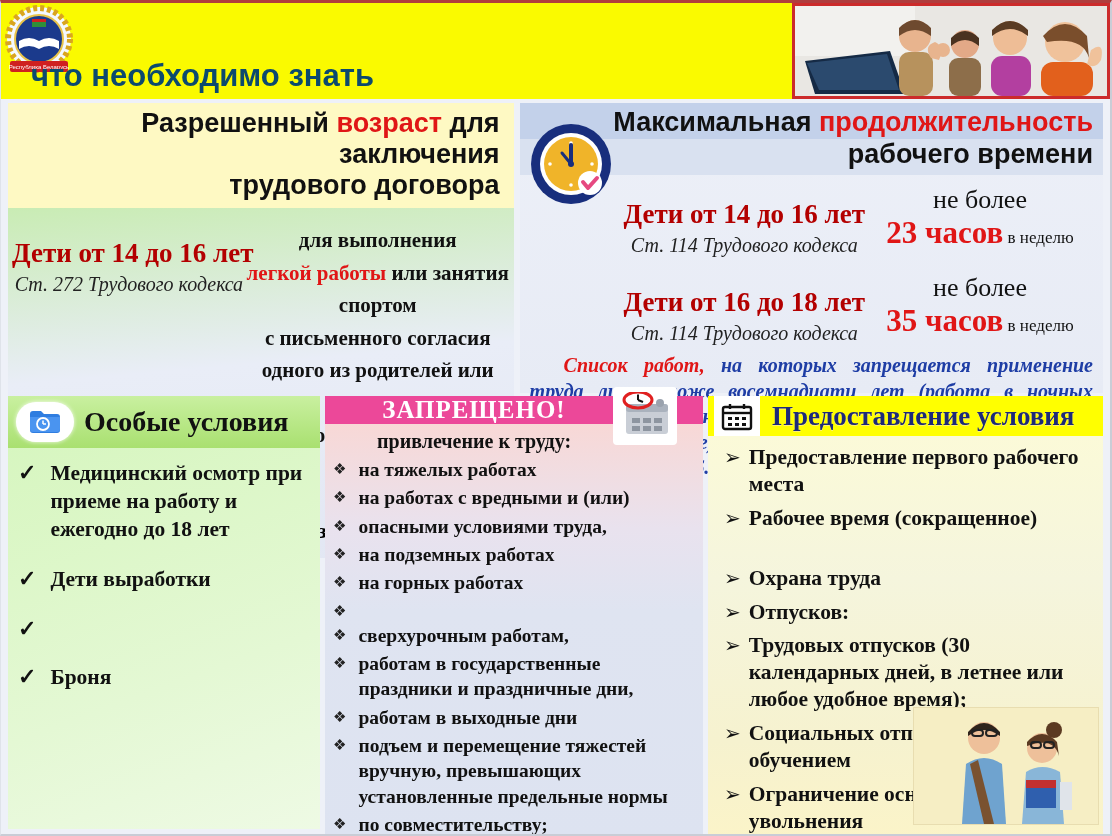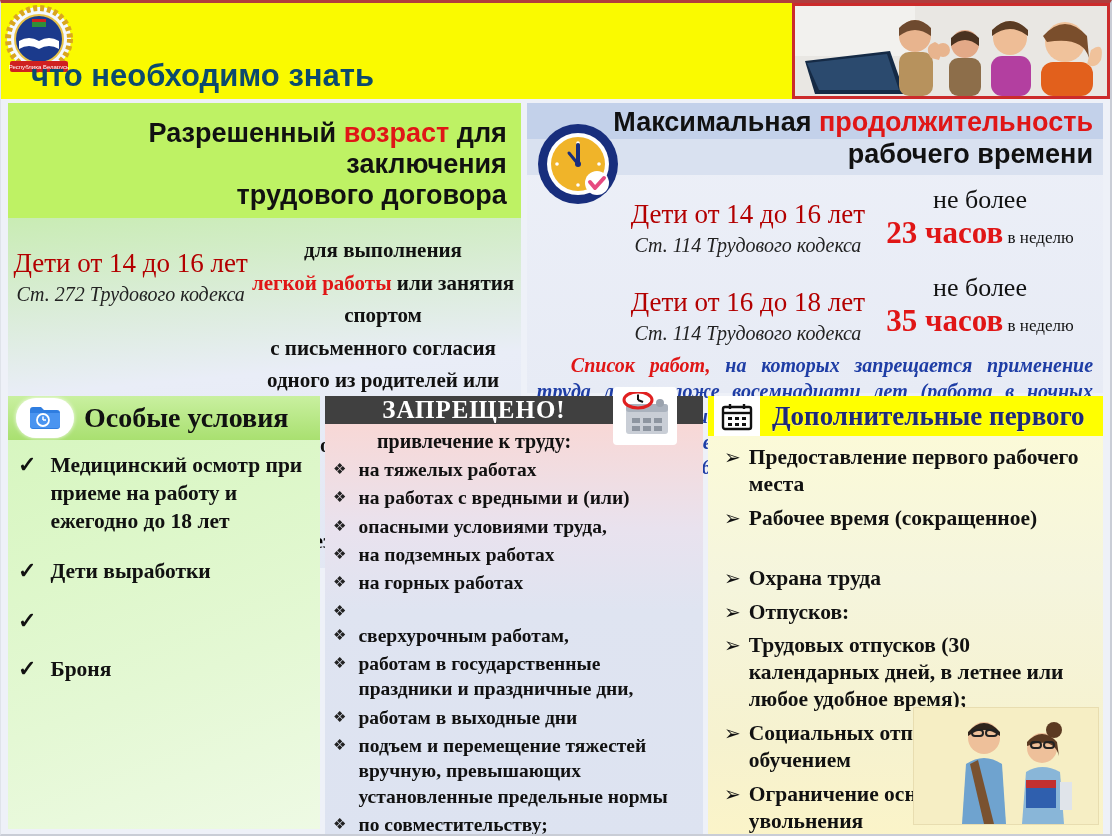--- a/index.html
+++ b/index.html
@@ -20,28 +20,28 @@
     color:#1d2a78; letter-spacing:1px; white-space:nowrap;}
   .title2{ position:absolute; left:30px; top:55px;
     font-family:"Liberation Sans",sans-serif; font-weight:900; font-size:31px;
     color:#0c4a6e; white-space:nowrap;}
   .header-photo{ width:318px; height:96px; border:3px solid #cc2b2b; background:#e8e6e2; }
   .header-photo svg{ display:block; }
 
   
   .toprow{ display:flex; gap:6px; padding:4px 7px 0 7px; height:294px; }
   .age-panel{ width:530px; display:flex; flex-direction:column; }
-  .age-header{ background:#bef264; padding:15px 14px 7px 8px; text-align:right;
+  .age-header{ background:#fef9c3; padding:5px 14px 7px 8px; text-align:right;
     font-family:"Liberation Sans",sans-serif; font-weight:800; font-size:27px;
     line-height:1.15; color:#111; }
   .age-header .accent{ color:#e01616; }
   .age-body{ flex:1; background:linear-gradient(175deg,#c9ecb4 0%,#e9edf7 45%,#e2e7f3 100%);
     display:grid; grid-template-columns:47% 53%; padding:16px 4px 8px 4px; row-gap:26px; }
   .age-cell{ text-align:center; }
-  .age-title{ color:#b30000; font-weight:normal; font-size:27px; margin-top:14px; white-space:nowrap;}
+  .age-title{ color:#b30000; font-weight:bold; font-size:27px; margin-top:14px; white-space:nowrap;}
   .age-law{ font-style:italic; font-size:20px; color:#222; margin-top:4px; }
   .cond{ font-weight:bold; font-size:21px; line-height:1.55; color:#111; text-align:center; }
   .cond .red{ color:#e01616; }
   .cond2{ font-weight:bold; font-size:22px; text-align:center; margin-top:40px; }
 
   .hours-panel{ flex:1; position:relative; background:linear-gradient(#edf0f8,#e7ebf5); }
   .hline1{ background:#c3d1ea; text-align:right; padding:4px 10px 1px;
     font-family:"Liberation Sans",sans-serif; font-weight:800; font-size:27px; color:#111;}
   .hline1 .accent{ color:#e01616; }
   .hline2{ background:#d9e1f0; text-align:right; padding:0 10px 5px;
@@ -55,33 +55,33 @@
   .limit-suf{ font-size:17px; color:#111; }
   .note{ padding:8px 10px 0 10px; font-weight:bold; font-style:italic; font-size:20px;
     line-height:1.28; color:#1e3da5; text-align:justify; text-indent:34px; }
   .note .red{ color:#e01616; }
 
   
   .bottomrow{ display:flex; gap:5px; padding:3px 7px 0 7px; height:436px; }
   .col-header{ display:flex; align-items:center; }
 
   .special-col{ width:312px; display:flex; flex-direction:column; }
-  .special-header{ height:44px; background:linear-gradient(#c9f0a0,#a9e070);
+  .special-header{ height:52px; background:linear-gradient(#c9f0a0,#a9e070);
     gap:10px; padding:16px 8px; }
   .special-title{ font-weight:bold; font-size:28px; color:#111; }
   .folder-badge{ width:58px; height:40px; background:#fff; border-radius:20px;
     display:flex; align-items:center; justify-content:center; box-shadow:0 0 4px rgba(255,255,255,.9);}
   .special-body{ flex:1; background:linear-gradient(160deg,#d7f6c0 0%,#e4f8d4 60%,#eefae4 100%);
     padding:12px 6px 0 10px; }
   .check-item{ display:flex; gap:14px; margin-bottom:22px; }
   .check-item .bullet{ font-weight:bold; font-size:22px; color:#111; }
   .check-item .txt{ font-weight:bold; font-size:21.5px; line-height:1.3; color:#111; }
 
   .forbidden-col{ width:378px; display:flex; flex-direction:column; position:relative; }
-  .forbidden-header{ height:44px; background:#404040; justify-content:center;
+  .forbidden-header{ height:44px; background:#ec4899; justify-content:center;
     padding-right:80px; }
   .forbidden-title{ color:#fff; font-weight:bold; font-size:25px; letter-spacing:1px; }
   .calclock-badge{ position:absolute; right:26px; top:-9px; width:64px; height:58px;
     background:#fff; border-radius:4px; display:flex; align-items:center; justify-content:center; z-index:2;}
   .forbidden-body{ flex:1; background:linear-gradient(#f8d8d6 0%,#e9e2ee 25%,#dfe4f1 45%,#dde3f1 100%);
     padding:6px 4px 0 8px; }
   .forbidden-intro{ font-weight:bold; font-size:20px; padding-left:44px; margin-bottom:4px; color:#111;}
   .diamond-item{ display:flex; gap:12px; margin-bottom:3px; }
   .diamond-item .bullet{ font-size:15px; color:#222; padding-top:3px; }
   .diamond-item .txt{ font-weight:bold; font-size:19.5px; line-height:1.3; color:#111; }
@@ -337,21 +337,21 @@
             <line x1="10" y1="3" x2="10" y2="8" stroke="#111" stroke-width="2.4"></line>
             <line x1="24" y1="3" x2="24" y2="8" stroke="#111" stroke-width="2.4"></line>
             <rect x="8" y="16" width="4" height="3" fill="#111"></rect>
               <rect x="15" y="16" width="4" height="3" fill="#111"></rect>
               <rect x="22" y="16" width="4" height="3" fill="#111"></rect>
             <rect x="8" y="22" width="4" height="3" fill="#111"></rect>
               <rect x="15" y="22" width="4" height="3" fill="#111"></rect>
               <rect x="22" y="22" width="4" height="3" fill="#111"></rect>
           </svg>
         </div>
-        <div class="additional-title">Дополнительные первого</div>
+        <div class="additional-title">Предоставление условия</div>
       </div>
       <div class="additional-body">
         <div class="arrow-item">
             <span class="bullet">➢</span>
             <span class="txt">Предоставление первого рабочего места</span>
           </div>
         <div class="arrow-item">
             <span class="bullet">➢</span>
             <span class="txt">Рабочее время (сокращенное)</span>
           </div>

